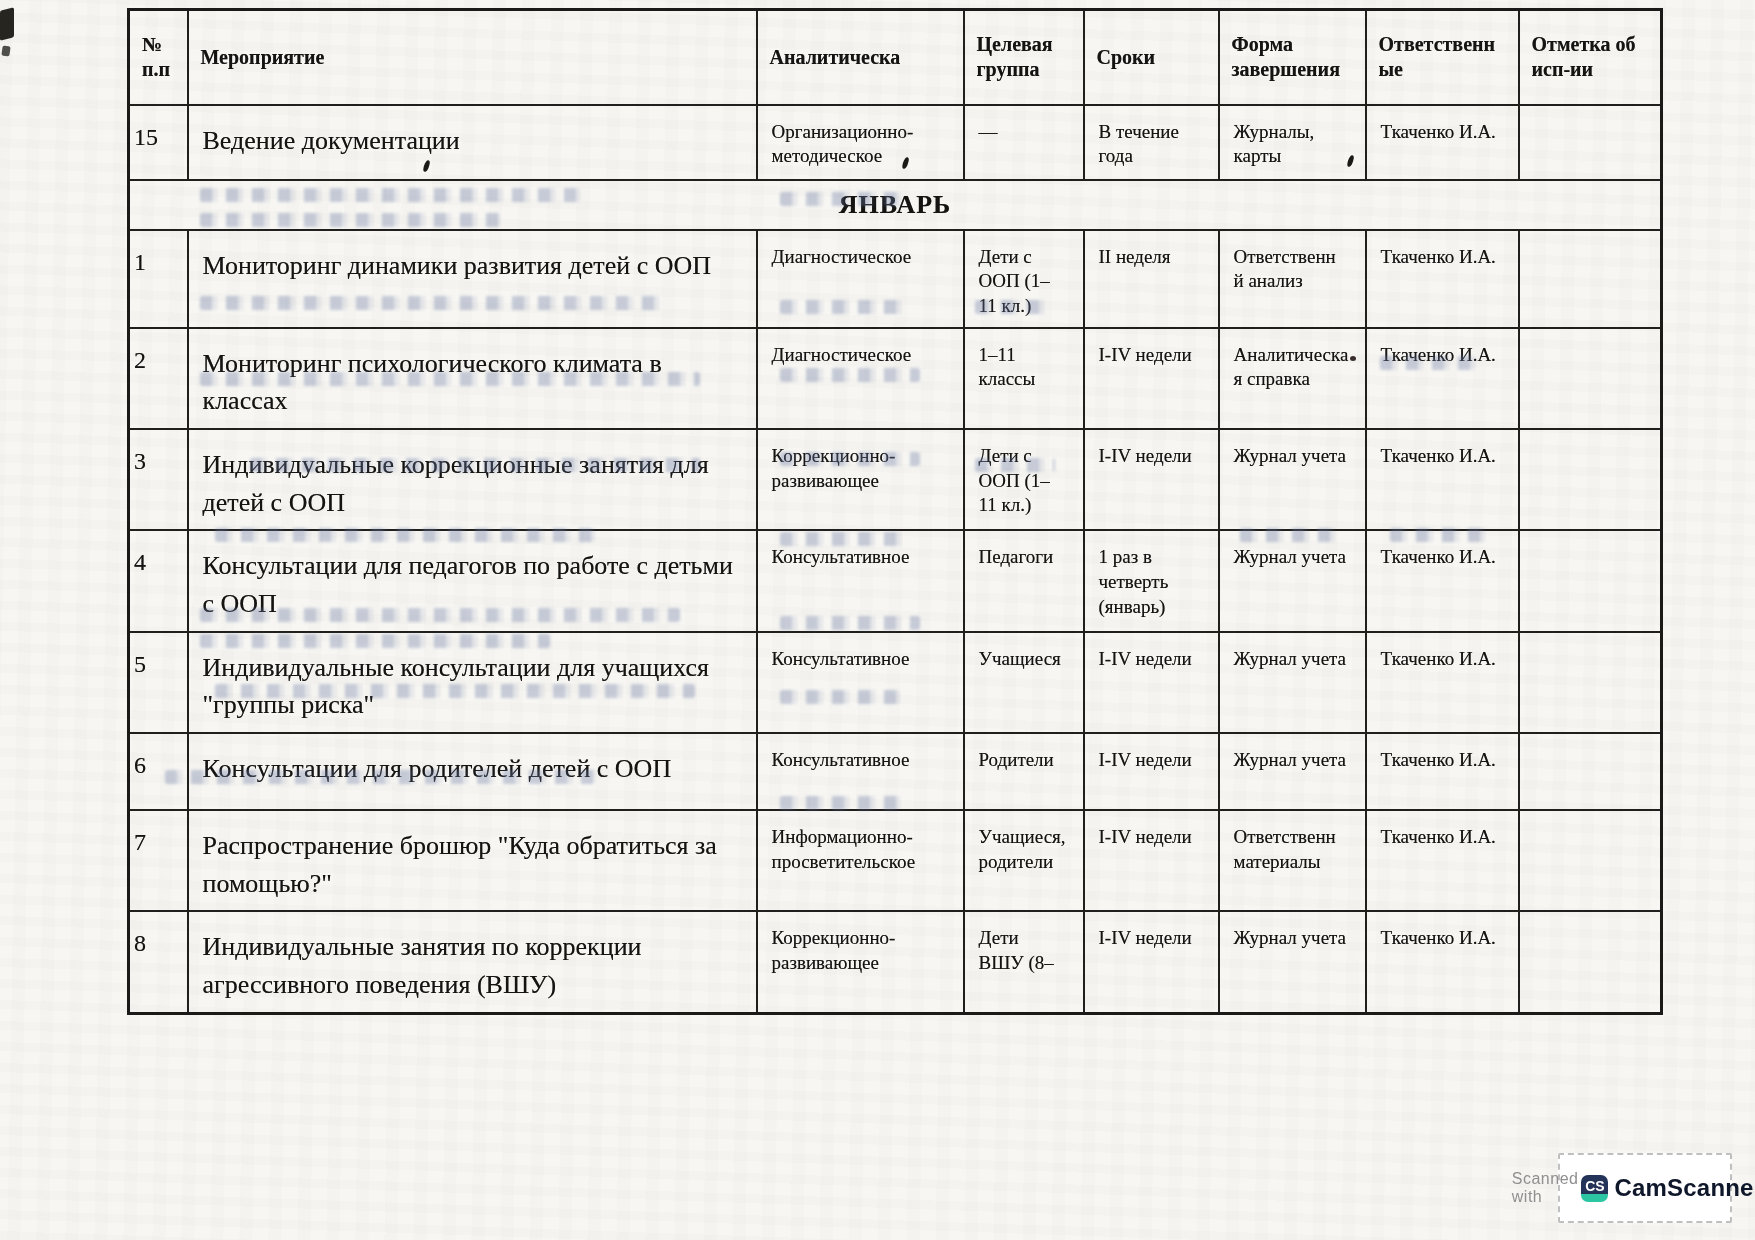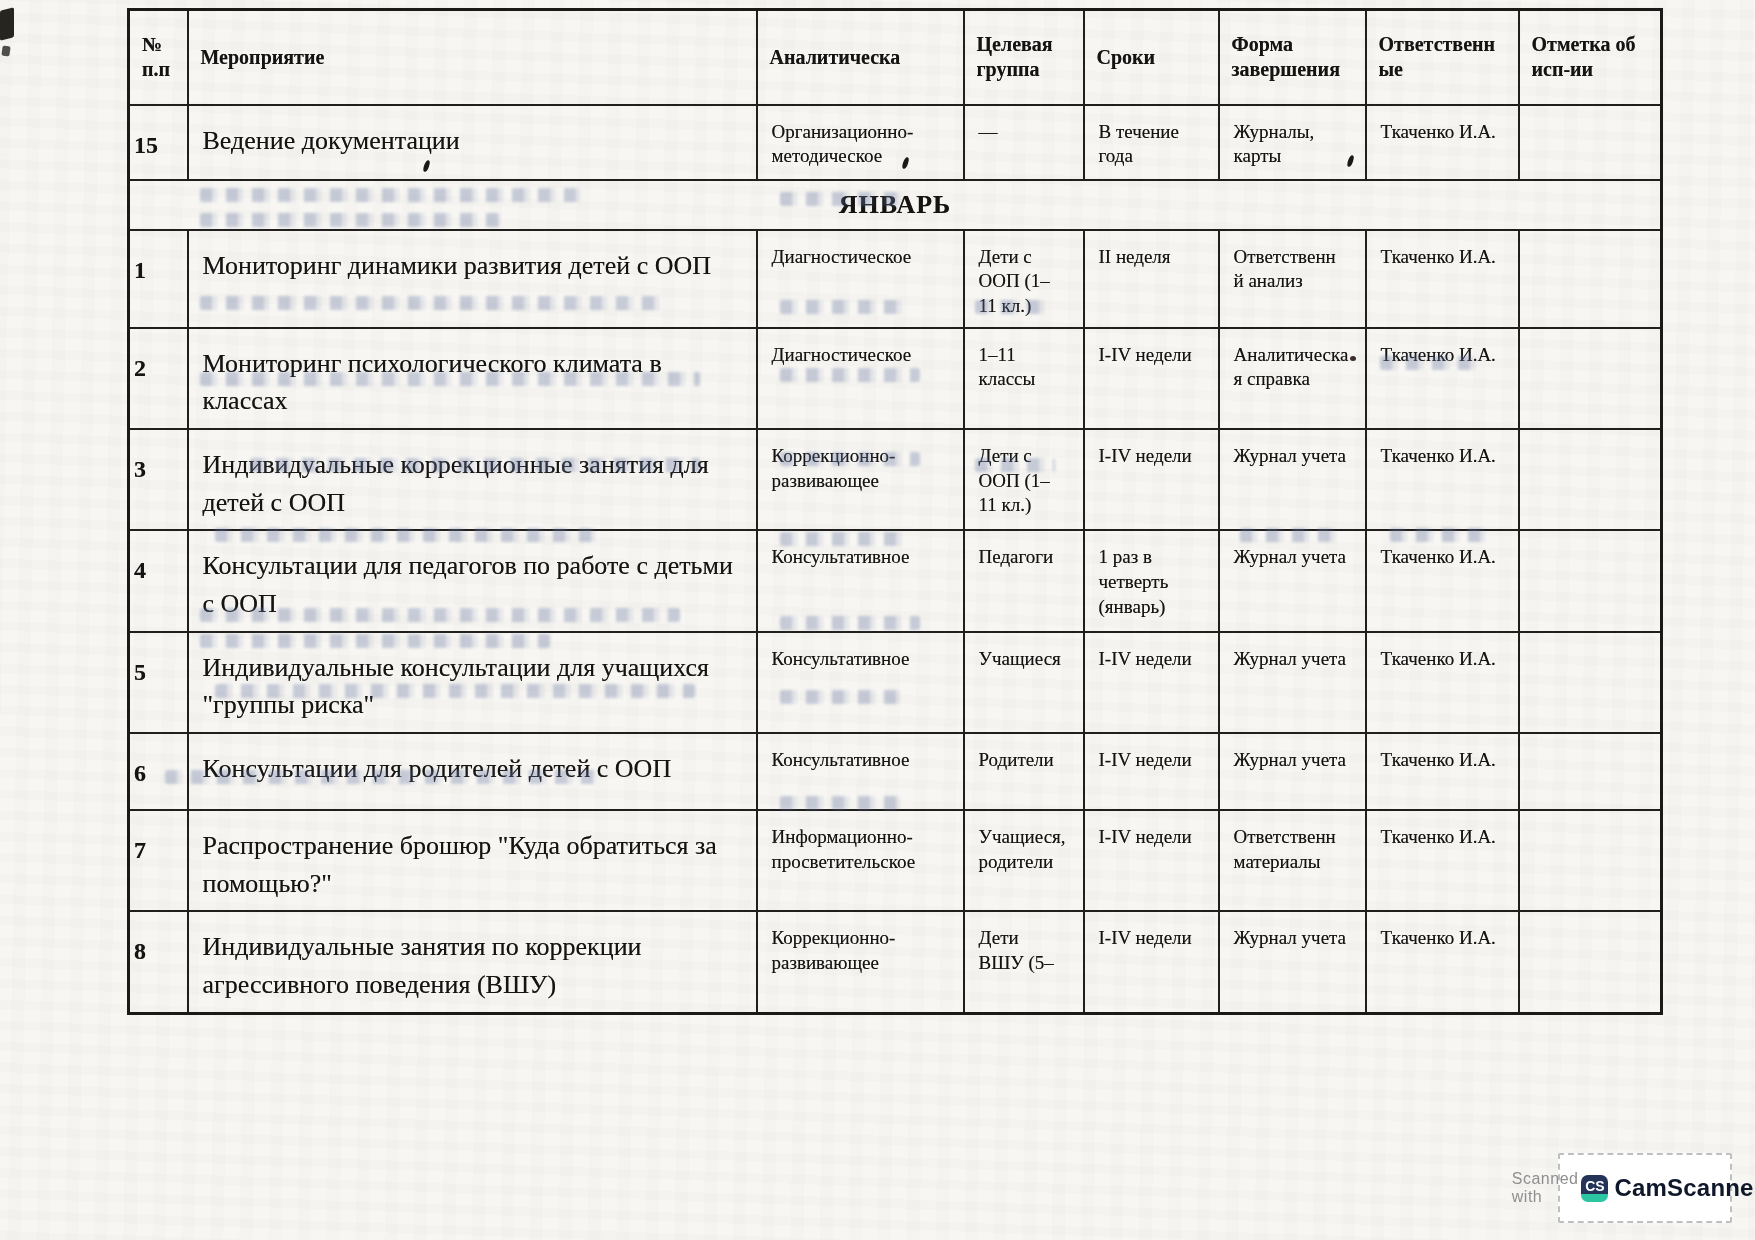--- a/index.html
+++ b/index.html
@@ -28,21 +28,21 @@
   th{
     text-align:left;vertical-align:middle;
     font-size:20px;line-height:1.25;font-weight:bold;
     padding:8px 10px 8px 12px;
   }
   td{
     vertical-align:top;
     padding:14px 12px 8px 14px;
     font-size:19px;line-height:1.3;
   }
-  td.c-num{font-size:24px;padding-left:4px;padding-top:24px;font-weight:bold;}
+  td.c-num{font-size:24px;padding-left:4px;padding-top:16px;}
   td.c-event{font-size:26px;line-height:1.45;padding-top:16px;}
   td.c-form{word-break:break-word;border-radius:8px;}
   td.band{
     text-align:center;vertical-align:middle;
     font-size:26px;font-weight:bold;letter-spacing:1px;
     padding:6px 0;
   }
 
   
   .smudge{
@@ -219,21 +219,21 @@
 материалы</td>
     <td>Ткаченко И.А.</td>
     <td></td>
   </tr>
   <tr style="height:72px">
     <td class="c-num">8</td>
     <td class="c-event">Индивидуальные занятия по коррекции агрессивного поведения (ВШУ)</td>
     <td>Коррекционно-
 развивающее</td>
     <td>Дети
-ВШУ (5–</td>
+ВШУ (8–</td>
     <td>I-IV недели</td>
     <td class="c-form">Журнал учета</td>
     <td>Ткаченко И.А.</td>
     <td></td>
   </tr>
 </tbody>
   </table>
 
 <div class="smudge" style="left:200px;top:188px;width:380px"></div>
 <div class="smudge" style="left:200px;top:213px;width:300px"></div>

